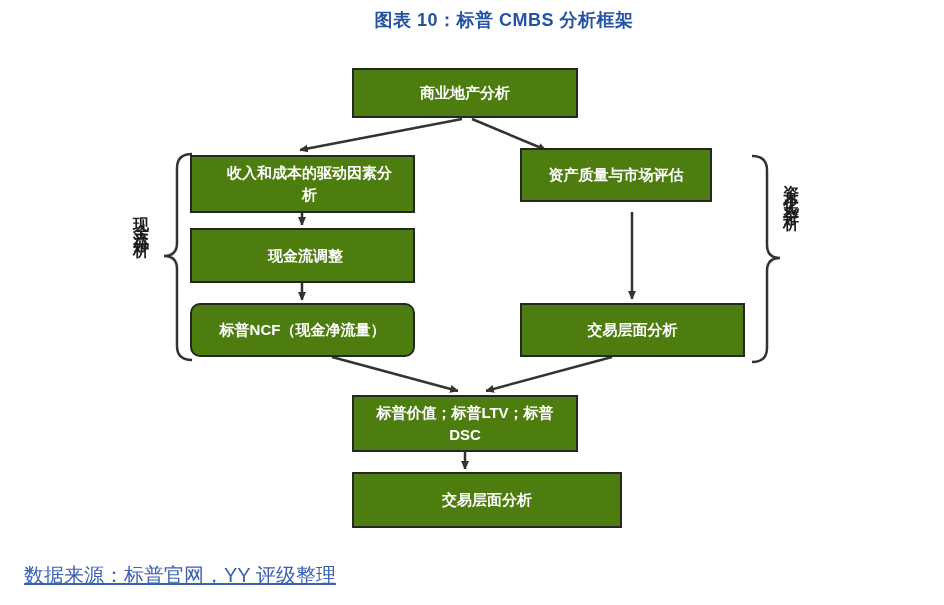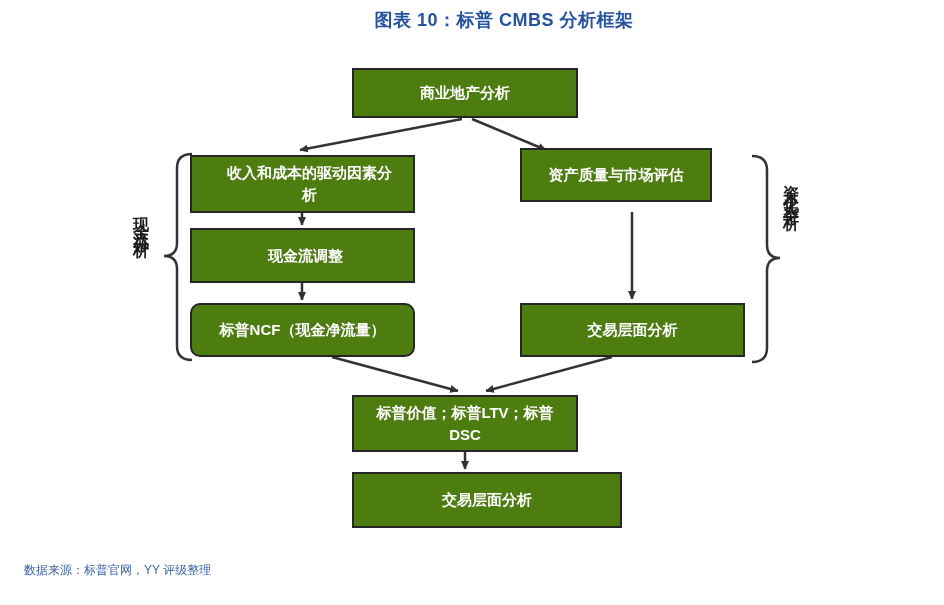--- a/index.html
+++ b/index.html
@@ -24,21 +24,21 @@
   .n-merge {left:352px;top:395px;width:226px;height:57px;}
   .n-bottom{left:352px;top:472px;width:270px;height:56px;}
   .vlabel{
     position:absolute;writing-mode:vertical-rl;text-orientation:upright;
     font-size:16px;font-weight:bold;color:#1c1c1c;letter-spacing:6px;
   }
   .vlabel-left {left:130px;top:205px;height:160px;}
   .vlabel-right{left:780px;top:172px;height:190px;}
   .overlay{position:absolute;left:0;top:0;width:944px;height:605px;pointer-events:none;}
   .source-note{
-    position:absolute;left:24px;top:562px;font-size:12px;color:#3a62ae;
+    position:absolute;left:24px;top:562px;font-size:20px;color:#3a62ae;text-decoration:underline;
   }
 </style>
 </head>
 <body>
 
 <div class="canvas">
 
   <div class="chart-title">图表 10：标普 CMBS 分析框架</div>
 
   <svg class="overlay" viewBox="0 0 944 605">

